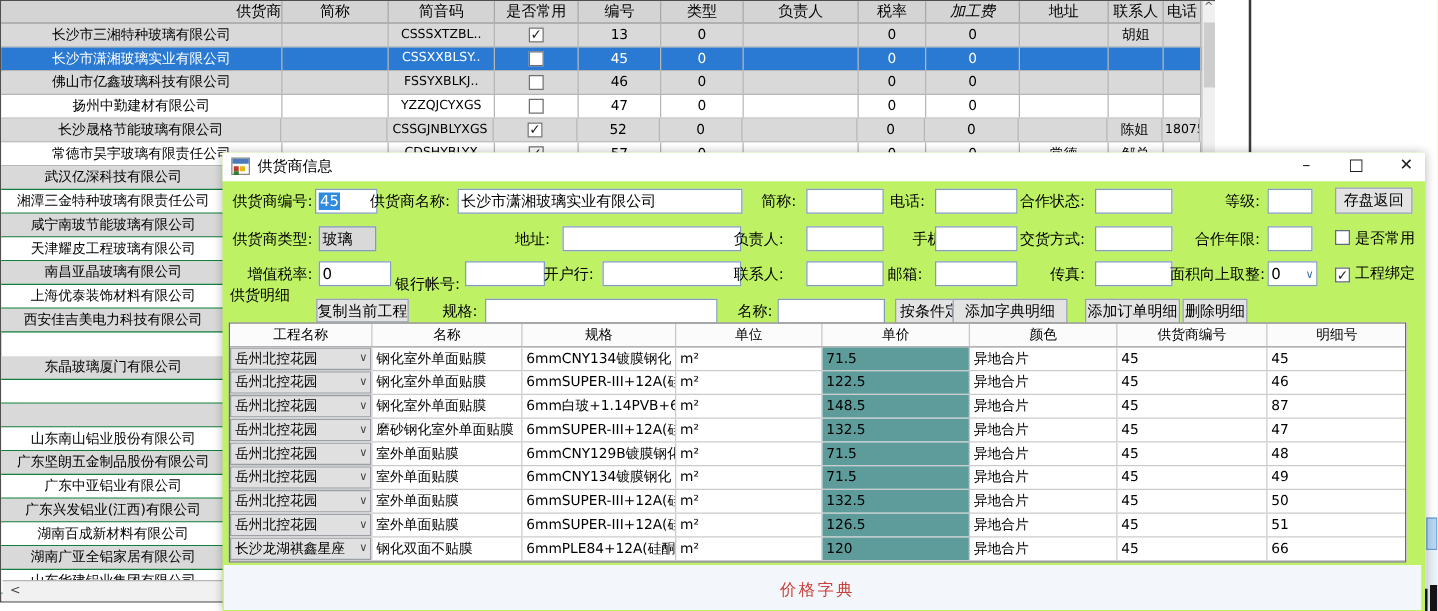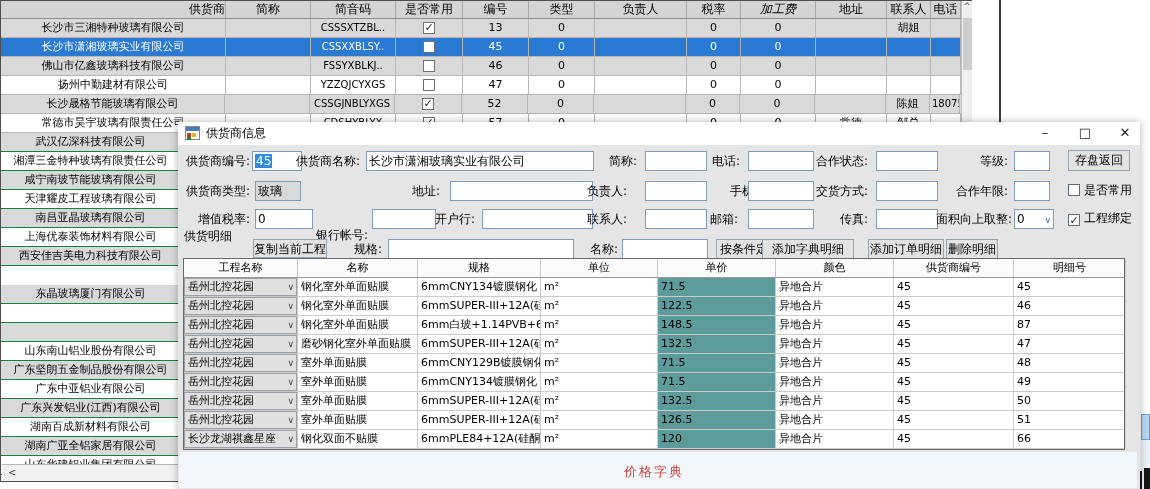--- a/index.html
+++ b/index.html
@@ -29,21 +29,21 @@
   .xrow.white{background:#fff;}
   .vsb{position:absolute;left:960px;top:0;width:11px;height:131px;background:#f0f0f0;
        border-left:1px solid #c0c0c0;box-sizing:border-box;font-size:9px;text-align:center;color:#555;}
   .vsb .thumb{position:absolute;left:1px;top:17px;width:9px;height:52px;background:#cdcdcd;}
   .hsb{position:absolute;left:1px;top:463px;width:177px;height:17px;background:#f1f1f1;
        border-top:1px solid #b6b6b6;box-sizing:border-box;font-size:10px;color:#444;line-height:16px;
        text-align:left;padding-left:6px;z-index:3;}
   .vline{position:absolute;left:999px;top:0;width:2px;height:122px;background:#3a3a3a;}
 
   
-  .dialog{position:absolute;left:178px;top:122px;width:962px;height:367px;background:#e5e5e5;
+  .dialog{position:absolute;left:178px;top:122px;width:962px;height:367px;background:#bef264;
           border:1px solid #7f8archive890;border-color:#80888f;box-sizing:border-box;z-index:10;
           box-shadow:0 0 8px rgba(0,0,0,.3);}
   .tbar{position:absolute;left:0;top:0;width:100%;height:23px;background:#fff;box-sizing:border-box;}
   .ticon{position:absolute;left:7px;top:4px;width:15px;height:14px;border:1px solid #888;background:#fff;box-sizing:border-box;}
   .ticon .bar{position:absolute;left:0;top:0;right:0;height:4px;background:#4a7ab8;}
   .ticon .d1{position:absolute;left:1px;top:6px;width:4px;height:4px;background:#c0392b;}
   .ticon .d2{position:absolute;left:6px;top:6px;width:4px;height:4px;background:#e7b416;}
   .ticon .d3{position:absolute;left:1px;top:10px;width:4px;height:3px;background:#2e7d32;}
   .ttext{position:absolute;left:28px;top:0;font-size:12px;line-height:23px;}
   .wbtn{position:absolute;top:0;width:42px;height:23px;text-align:center;font-size:13px;line-height:22px;color:#222;}
@@ -267,21 +267,21 @@
     <div class="lbl" style="left:620px;top:61px;width:70px">交货方式:</div>
     <div class="inp" style="left:698px;top:59px;width:62px"></div>
     <div class="lbl" style="left:766px;top:61px;width:64px">合作年限:</div>
     <div class="inp" style="left:836px;top:59px;width:36px"></div>
     <div class="ckl" style="left:890px;top:61px">
       <span class="cbx"></span><span>是否常用</span>
     </div>
 
     <div class="lbl" style="left:2px;top:89px;width:70px">增值税率:</div>
     <div class="inp" style="left:77px;top:87px;width:58px">0</div>
-    <div class="lbl" style="left:134px;top:105px;width:56px">银行帐号:</div>
+    <div class="lbl" style="left:134px;top:97px;width:56px">银行帐号:</div>
     <div class="inp" style="left:194px;top:87px;width:64px"></div>
     <div class="lbl" style="left:250px;top:89px;width:47px">开户行:</div>
     <div class="inp" style="left:304px;top:87px;width:111px"></div>
     <div class="lbl" style="left:399px;top:89px;width:50px">联系人:</div>
     <div class="inp" style="left:467px;top:87px;width:62px"></div>
     <div class="lbl" style="left:510px;top:89px;width:50px">邮箱:</div>
     <div class="inp" style="left:570px;top:87px;width:66px"></div>
     <div class="lbl" style="left:620px;top:89px;width:70px">传真:</div>
     <div class="inp" style="left:698px;top:87px;width:62px"></div>
     <div class="lbl" style="left:748px;top:89px;width:86px">面积向上取整:</div>

